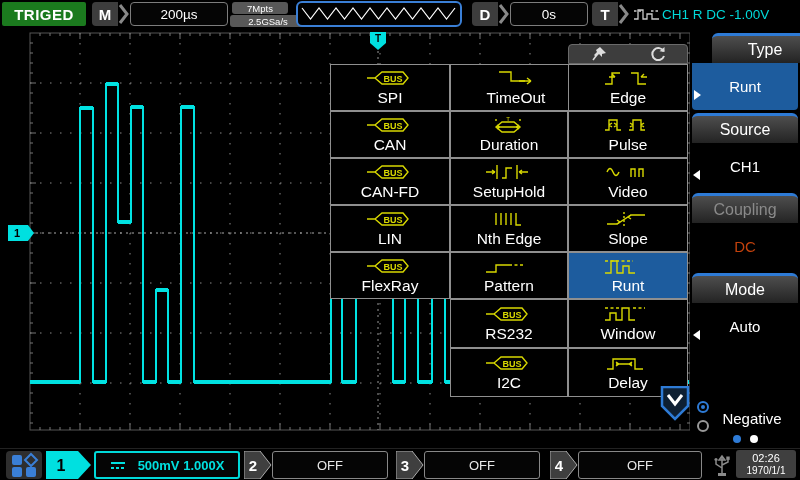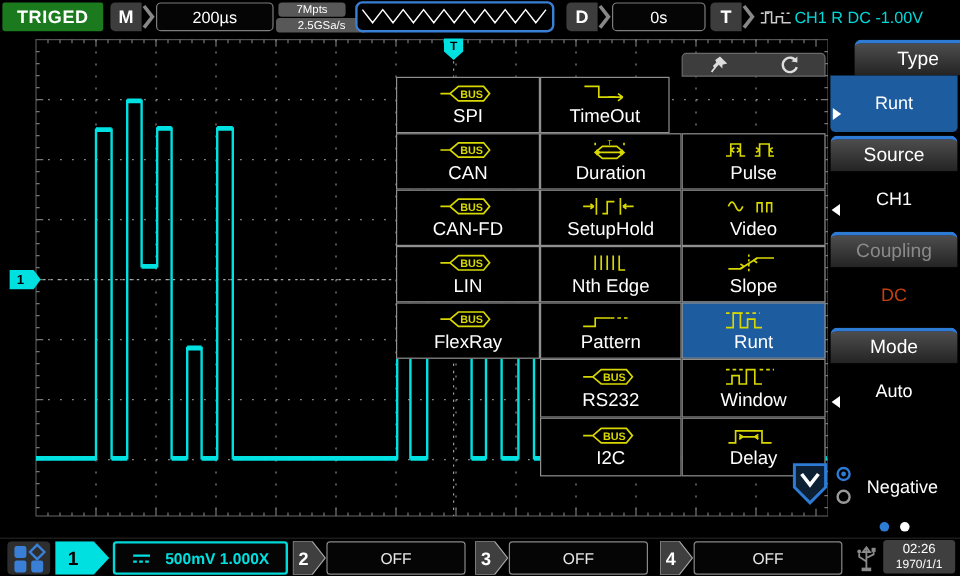--- a/index.html
+++ b/index.html
@@ -151,21 +151,21 @@
         </svg>
         <div class="mlabel">LIN</div>
       </div>
       <div class="mcell" style="left: 0px; top: 208px; width: 120px; height: 47px;">
         <svg width="50" height="20">
           <path d="M2,10 H10 M10,10 L17,4 H38 L43,10 L38,16 H17 Z" stroke="#d8d800" stroke-width="1.4" fill="none"></path>
         <text x="28" y="13.5" text-anchor="middle" font-size="9" font-weight="bold" fill="#d8d800" font-family="Liberation Sans,sans-serif">BUS</text>
         </svg>
         <div class="mlabel">FlexRay</div>
       </div>
-      <div class="mcell" style="left: 120px; top: 20px; width: 108px; height: 47px;">
+      <div class="mcell" style="left: 120px; top: 20px; width: 132px; height: 47px;">
         <svg width="50" height="20">
           <path d="M8,4 H20 V13 H34 M20,4 V13" stroke="#d8d800" stroke-width="1.4" fill="none"></path>
           <path d="M28,13 H40 M40,13 L36,10 M40,13 L36,16" stroke="#d8d800" stroke-width="1.4" fill="none"></path>
         </svg>
         <div class="mlabel">TimeOut</div>
       </div>
       <div class="mcell" style="left: 120px; top: 67px; width: 118px; height: 47px;">
         <svg width="50" height="20">
           <path d="M12,6 V2 M36,6 V2" stroke="#d8d800" stroke-width="1.4" fill="none" stroke-dasharray="2,2"></path>
           <text x="24" y="6" text-anchor="middle" font-size="6" fill="#d8d800">T</text>
@@ -201,20 +201,27 @@
         <text x="28" y="13.5" text-anchor="middle" font-size="9" font-weight="bold" fill="#d8d800" font-family="Liberation Sans,sans-serif">BUS</text>
         </svg>
         <div class="mlabel">RS232</div>
       </div>
       <div class="mcell" style="left: 120px; top: 304px; width: 118px; height: 49px;">
         <svg width="50" height="20">
           <path d="M2,10 H10 M10,10 L17,4 H38 L43,10 L38,16 H17 Z" stroke="#d8d800" stroke-width="1.4" fill="none"></path>
         <text x="28" y="13.5" text-anchor="middle" font-size="9" font-weight="bold" fill="#d8d800" font-family="Liberation Sans,sans-serif">BUS</text>
         </svg>
         <div class="mlabel">I2C</div>
+      </div>
+      <div class="mcell" style="left: 238px; top: 20px; width: 120px; height: 47px;">
+        <svg width="50" height="20">
+          <path d="M2,16 H9 V5 H17 M12,9 l-3,-3 m3,3 h-6" stroke="#d8d800" stroke-width="1.4" fill="none"></path>
+          <path d="M28,5 H35 V16 H43 M38,9 l3,-3 m-3,3 h6" stroke="#d8d800" stroke-width="1.4" fill="none"></path>
+        </svg>
+        <div class="mlabel">Edge</div>
       </div>
       <div class="mcell" style="left: 238px; top: 67px; width: 120px; height: 47px;">
         <svg width="50" height="20">
           <path d="M2,15 H6 V5 H14 V15 H18 M6,10 l3,-2 m-3,2 l3,2 M14,10 l-3,-2 m3,2 l-3,2" stroke="#d8d800" stroke-width="1.4" fill="none"></path>
         <path d="M26,15 H30 V5 H38 V15 H42 M30,10 l-3,-2 m3,2 l-3,2 M38,10 l3,-2 m-3,2 l3,2" stroke="#d8d800" stroke-width="1.4" fill="none"></path>
         </svg>
         <div class="mlabel">Pulse</div>
       </div>
       <div class="mcell" style="left: 238px; top: 114px; width: 120px; height: 47px;">
         <svg width="50" height="20">
@@ -272,21 +279,21 @@
       </div>
       <div class="shead dis" style="top: 163px;">Coupling</div>
       <div class="sval dis" style="top: 193px;">
         <span>DC</span>
       </div>
       <div class="shead" style="top: 243px;">Mode</div>
       <div class="sval" style="top: 273px;">
         <div class="tri-l"></div>
         <span>Auto</span>
       </div>
-      <div class="sval" style="top: 353px; justify-content: center;">
+      <div class="sval" style="top: 365px; justify-content: center;">
         <div class="radios">
           <div class="radio on"></div>
           <div class="radio"></div>
         </div>
         <span style="margin-left: 14px;">Negative</span>
       </div>
     </div>
   <div id="pagedots">
     <div class="dot" style="background:#2e7bd6"></div>
     <div class="dot" style="background:#fff"></div>

